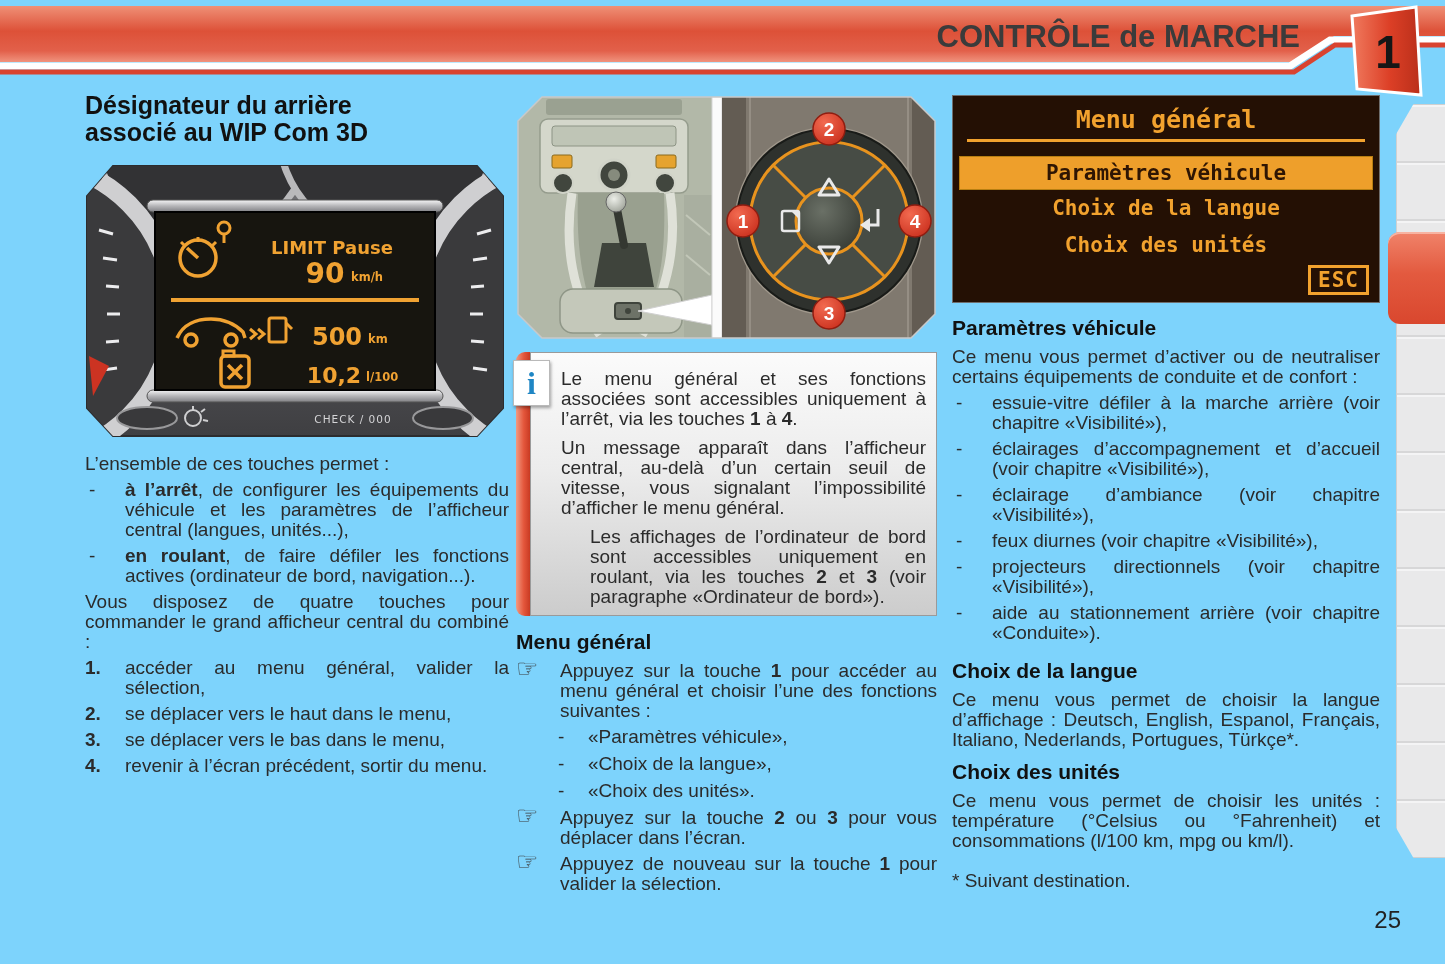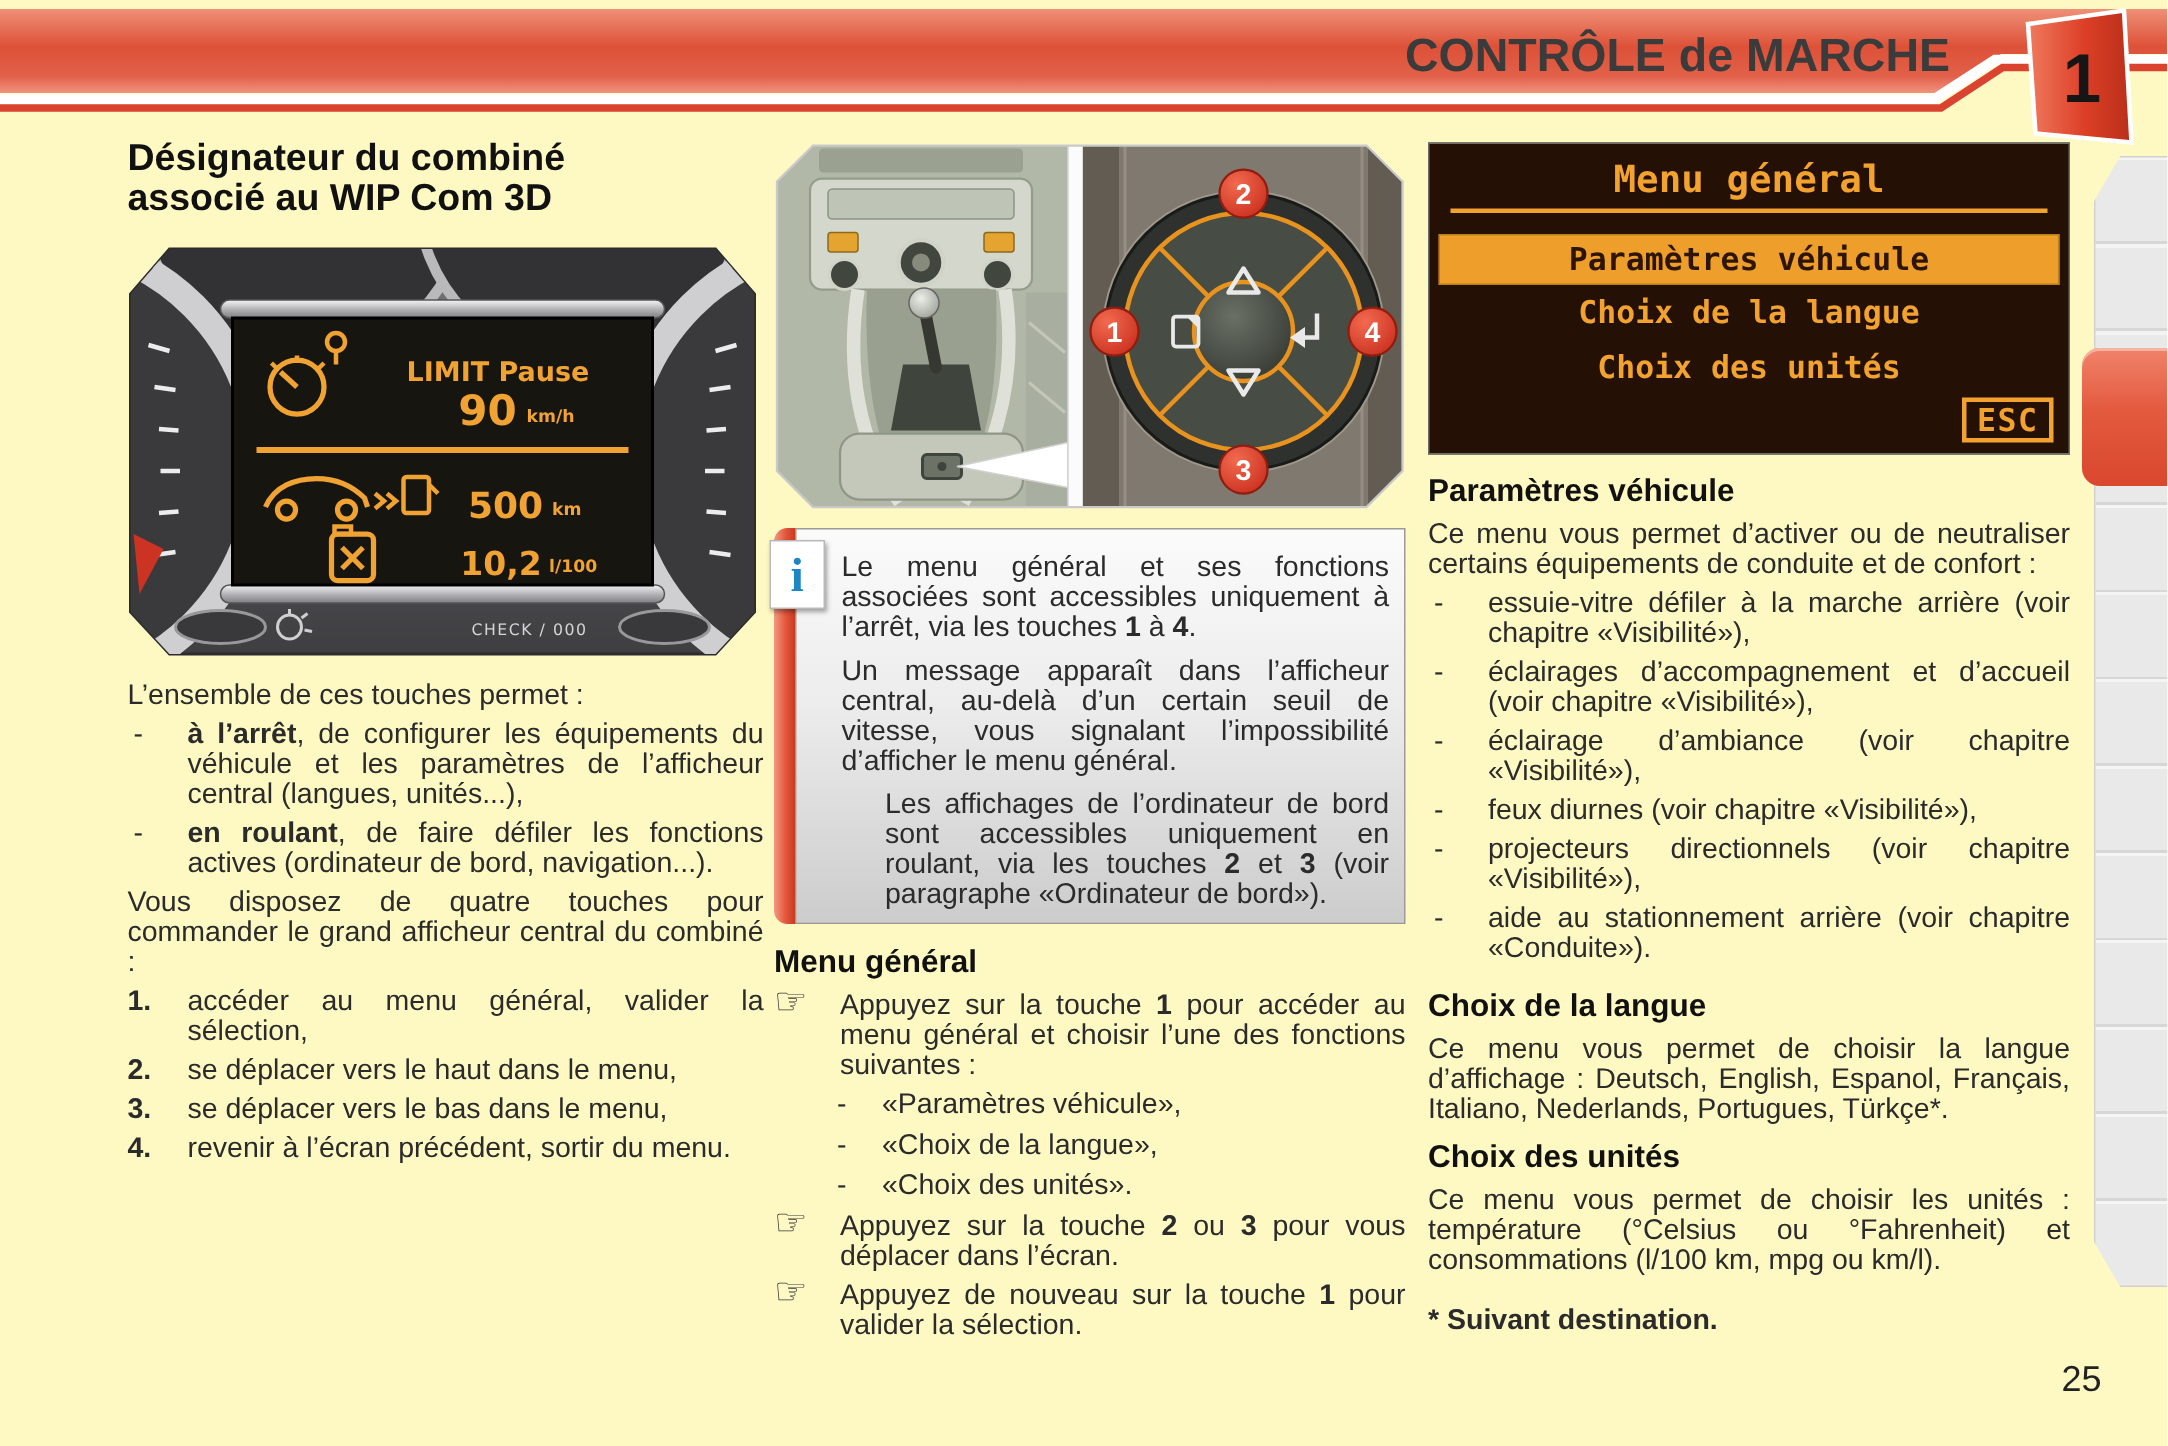--- a/index.html
+++ b/index.html
@@ -1,16 +1,16 @@
 <!DOCTYPE html>
 <html><head>
 <meta charset="utf-8">
 <style>
   html,body{margin:0;padding:0;background:#fff;}
-  #page{position:relative;width:1445px;height:964px;background:#fef9c3;overflow:hidden;
+  #page{position:relative;width:1445px;height:964px;background:#7dd3fc;overflow:hidden;
         font-family:"Liberation Sans",sans-serif;color:#2b2b2b;}
   
   #header-svg{position:absolute;left:0;top:0;}
   
   #tab-strip{position:absolute;left:1396px;top:104px;width:49px;height:752px;
      background:repeating-linear-gradient(180deg,#f4f4f5 0 2px,#e9e9ea 2px 56px,#d7d7d8 56px 58px);
      border:1px solid #d0d0d0;border-right:none;
      clip-path:polygon(35% 0,100% 0,100% 100%,35% 100%,0 96%,0 4%);}
   #tab-active{position:absolute;left:1388px;top:232px;width:57px;height:92px;
      background:linear-gradient(180deg,#f0836a 0%,#e35a3f 45%,#d9472e 100%);
@@ -48,21 +48,21 @@
      font-family:"DejaVu Sans Mono",monospace;margin-bottom:13px;}
   #screen-title{text-align:center;color:#f2a22e;font-size:25px;font-weight:bold;padding-top:9px;}
   #screen-rule{height:3px;background:#f2a22e;margin:5px 14px 0 14px;}
   .screen-item{text-align:center;color:#f2a22e;font-size:21px;font-weight:bold;height:37px;line-height:37px;}
   .screen-item.selected{background:#ee9f2b;color:#2e1503;margin:14px 6px 0 6px;height:34px;line-height:34px;
      box-shadow:0 0 0 2px #7a5410, inset 0 0 0 1px #c8competent;}
   .screen-item.selected{box-shadow:inset 0 0 0 1px #b87f12;}
   #esc-box{position:absolute;right:10px;bottom:7px;border:3px solid #f2a22e;color:#f2a22e;
      font-weight:bold;font-size:21px;line-height:24px;padding:0 7px;letter-spacing:1px;text-align:center;}
   
-  #footnote{margin-top:20px;font-weight:bold;}
+  #footnote{margin-top:20px;}
   #page-number{position:absolute;right:44px;top:906px;font-size:24px;color:#222;}
   .svg-block{display:block;margin:0 0 12px 0;}
   b{font-weight:bold;}
 </style>
 </head>
 <body>
 
 <div id="page">
 
   <svg id="header-svg" width="1445" height="110" viewBox="0 0 1445 110">
@@ -92,21 +92,21 @@
       <polygon points="1352,16 1416,7 1421,95 1357,89" fill="url(#gTab2)" stroke="#ffffff" stroke-width="3"></polygon>
       <text x="1388" y="68" text-anchor="middle" font-family="Liberation Sans, sans-serif" font-size="46" font-weight="bold" fill="#161616">1</text>
     </g>
   </svg>
 
   <div id="tab-strip"></div>
   <div id="tab-active"></div>
 
   <div id="col-left" class="col">
     <div class="h1">
-      <span style="display:block">Désignateur du combiné</span>
+      <span style="display:block">Désignateur du arrière</span>
       <span style="display:block">associé au WIP Com 3D</span>
     </div>
 
     <svg class="svg-block" width="420" height="282" viewBox="0 0 420 282" style="margin-top:14px;">
       <defs>
         <linearGradient id="gBez" x1="0" y1="0" x2="0" y2="1">
           <stop offset="0" stop-color="#77777a"></stop>
             <stop offset="0.5" stop-color="#56565a"></stop>
             <stop offset="1" stop-color="#3f3f42"></stop>
         </linearGradient>

